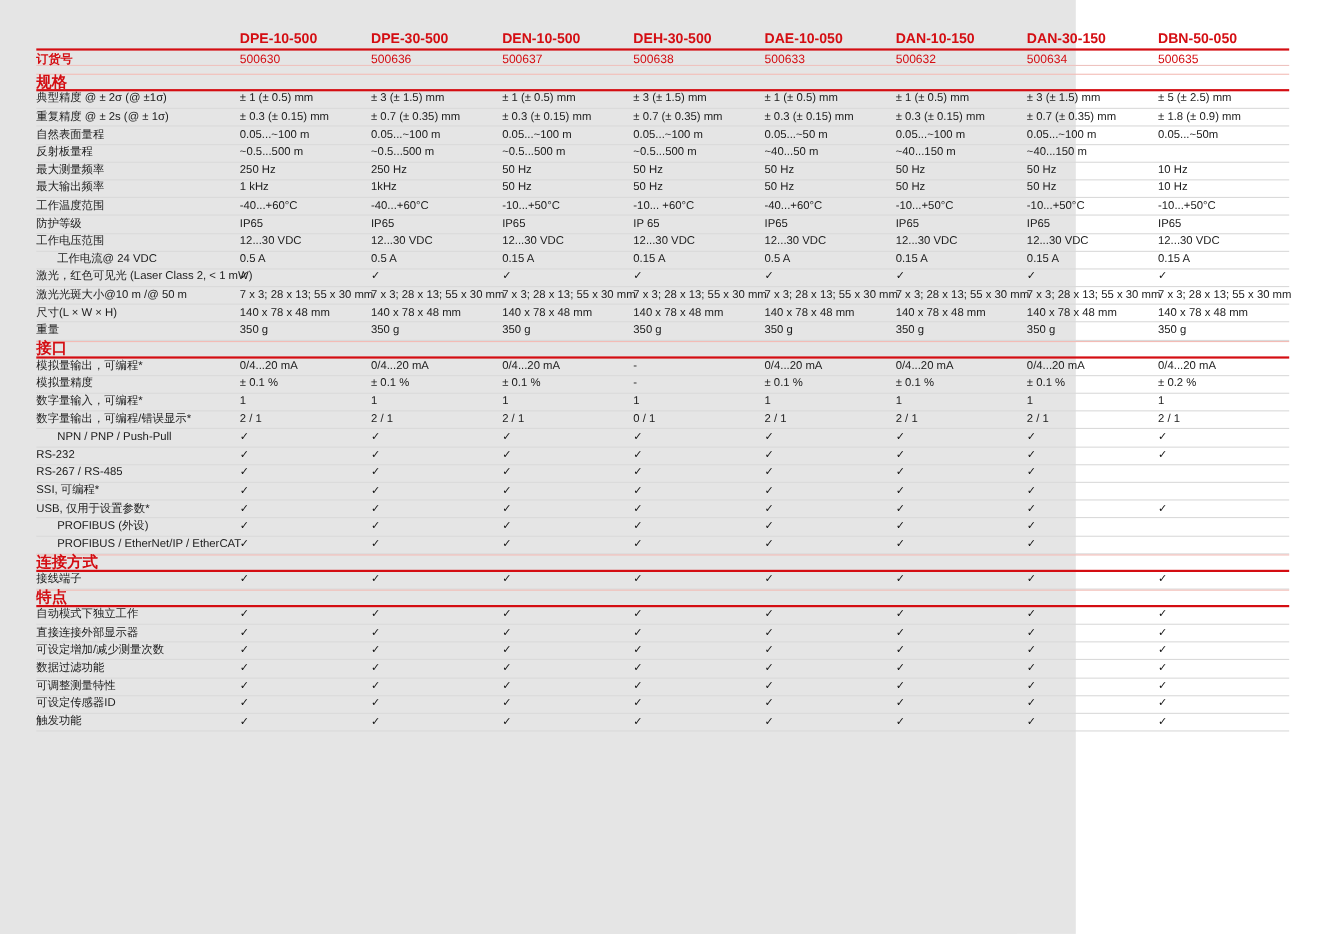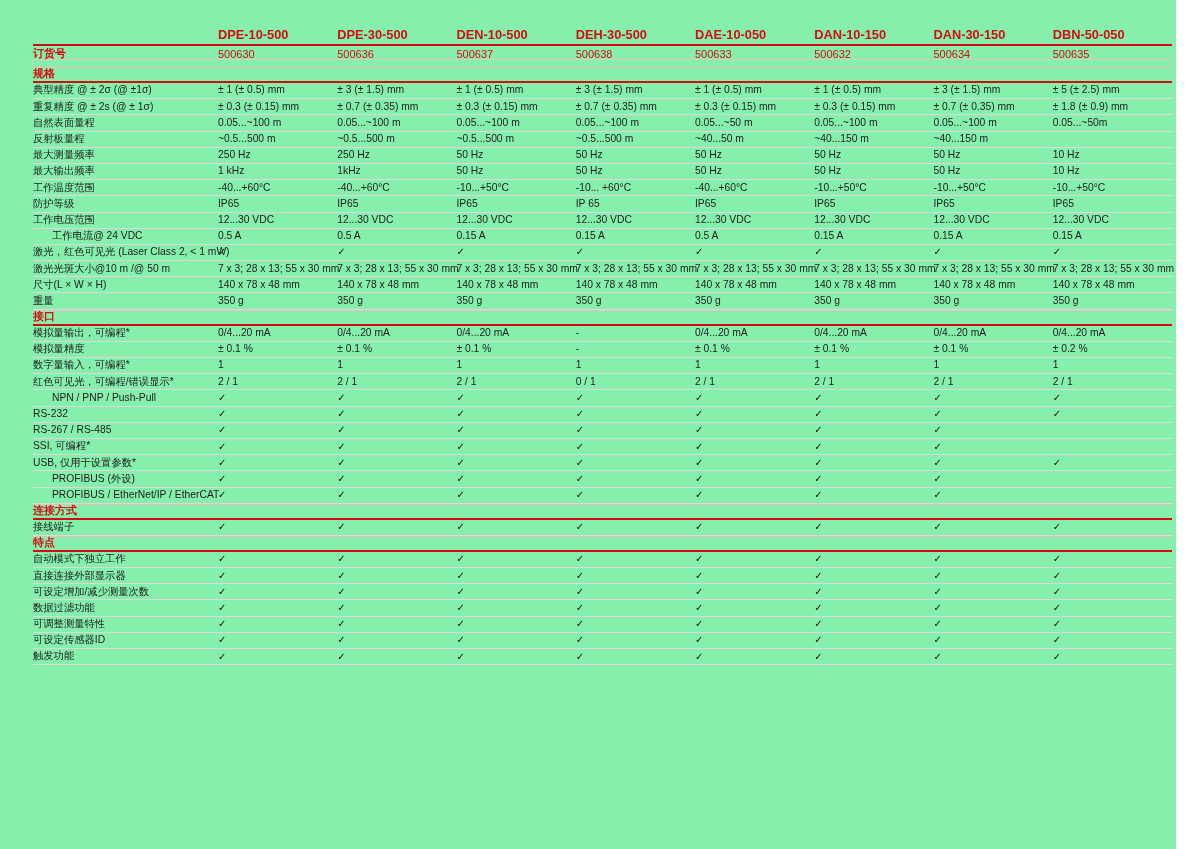--- a/index.html
+++ b/index.html
@@ -3,21 +3,21 @@
 <meta charset="utf-8">
 <style>
   * { box-sizing: border-box; margin: 0; padding: 0; }
   html, body {
     width: 1201px; height: 849px;
     background: #ffffff;
     font-family: "Liberation Sans", sans-serif;
     color: #1c1c1c;
     overflow: hidden;
   }
-  .page { position: relative; width: 1176px; height: 849px; background: #86efac; text-decoration: underline; }
+  .page { position: relative; width: 978px; height: 849px; background: #e5e5e5; text-decoration: underline; }
   .spec-table { position: absolute; left: 33px; top: 26px; width: 1139px; }
 
   .row {
     display: grid;
     grid-template-columns: 185px repeat(8, 119.25px);
     align-items: center;
     height: 16.2px;
     border-bottom: 1px solid #dadada;
     font-size: 10.3px;
     line-height: 1;
@@ -50,27 +50,27 @@
     color: var(--accent);
     font-size: 11px;
   }
   .order-row .row-label { font-weight: bold; }
 
   
   .section { }
   .section.first { margin-top: 7px; }
   .section-header {
     display: flex;
-    align-items: flex-end;
+    align-items: center;
     height: 16px;
     border-top: 1px solid #f3bcb6;
     border-bottom: 2px solid var(--accent);
     color: var(--accent);
     font-weight: bold;
-    font-size: 11px;
+    font-size: 14px;
   }
   .row-label { white-space: nowrap; }
   .row-label.indent { padding-left: 19px; }
   .cell { overflow: visible; }
   .check { font-size: 10px; color: #111; }
 </style>
 </head>
 <body>
 
 <div class="page">
@@ -287,21 +287,21 @@
           <span class="cell">1</span>
           <span class="cell">1</span>
           <span class="cell">1</span>
           <span class="cell">1</span>
           <span class="cell">1</span>
           <span class="cell">1</span>
           <span class="cell">1</span>
           <span class="cell">1</span>
         </div>
         <div class="row">
-          <span class="row-label">红色可见光，可编程/错误显示*</span>
+          <span class="row-label">数字量输出，可编程/错误显示*</span>
           <span class="cell">2 / 1</span>
           <span class="cell">2 / 1</span>
           <span class="cell">2 / 1</span>
           <span class="cell">0 / 1</span>
           <span class="cell">2 / 1</span>
           <span class="cell">2 / 1</span>
           <span class="cell">2 / 1</span>
           <span class="cell">2 / 1</span>
         </div>
         <div class="row">

